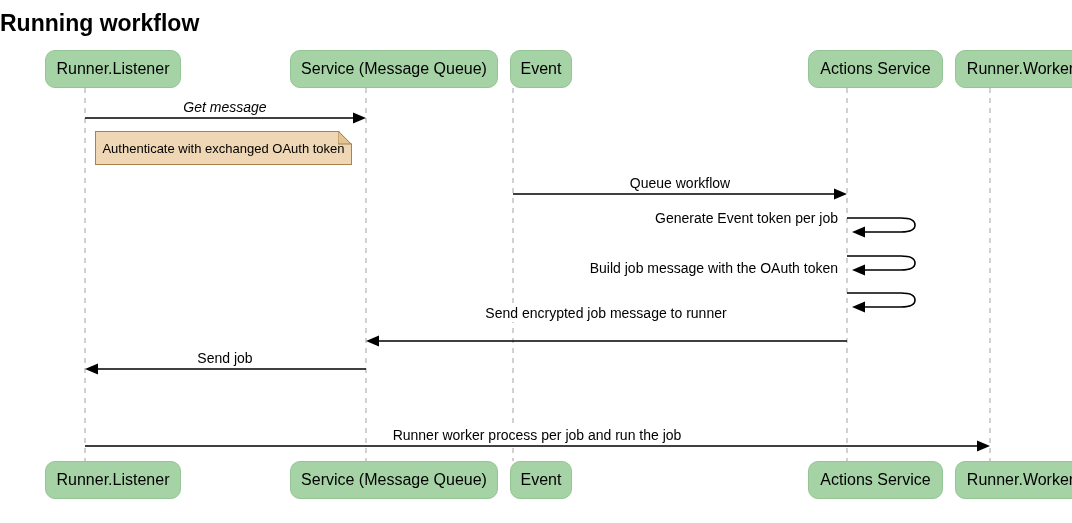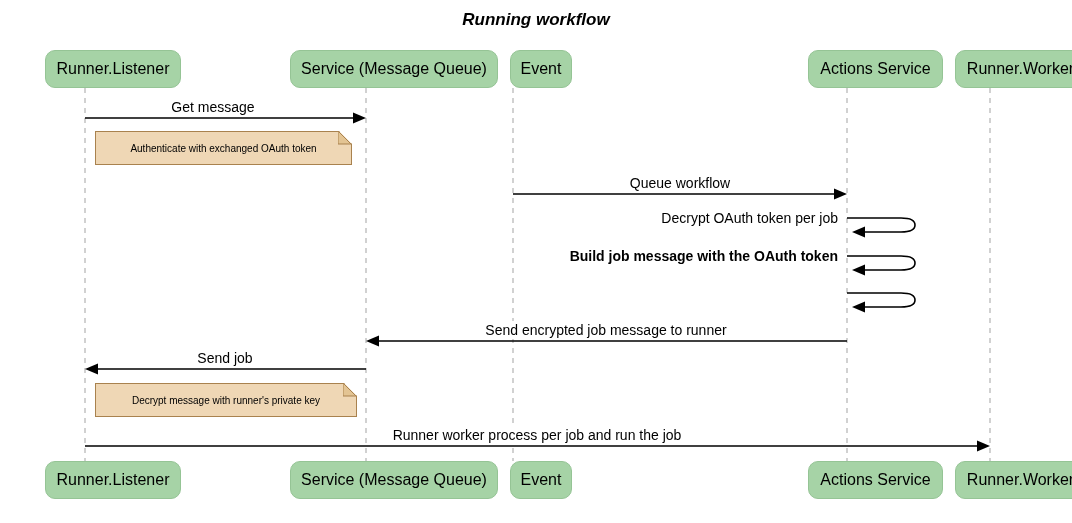--- a/index.html
+++ b/index.html
@@ -1,22 +1,22 @@
 <!DOCTYPE html>
 <html style="--participant-fill: #A6D3A6; --participant-stroke: #95C495; --note-fill: #EFD7B5; --note-stroke: #A9824E; --note-fold: #E3C493; --lifeline: #B3B3B3; --arrow: #000000;"><head>
 <meta charset="utf-8">
 <style>
   html,body { margin:0; padding:0; background:#ffffff; }
   .canvas {
     position:relative; width:1072px; height:523px; background:#ffffff;
     font-family:"Liberation Sans", sans-serif; color:#000; overflow:hidden;
   }
   .title {
-    position:absolute; top:10px; left:0; width:1072px; text-align:center;
-    font-size:17px; font-weight:bold;font-style:italic;
+    position:absolute; top:10px; left:0; width:1072px; text-align:left;
+    font-size:23px; font-weight:bold;
   }
   svg.layer { position:absolute; left:0; top:0; }
   .participant {
     position:absolute; height:38px; border-radius:10px;
     background:var(--participant-fill,#A6D3A6);
     border:1px solid var(--participant-stroke,#95C495);
     box-sizing:border-box;
     display:flex; align-items:center; justify-content:center;
     font-size:16px; white-space:nowrap;margin-left:28px;
   }
@@ -24,21 +24,21 @@
     position:absolute; height:18px; line-height:18px; font-size:14px;
     background:#ffffff; white-space:nowrap; padding:0 3px; text-align:center;
   }
   .mlabel.center { transform:translateX(-50%); }
   .mlabel.rightalign { transform:translateX(-100%); }
   .note {
     position:absolute; box-sizing:border-box;
     background:var(--note-fill,#EFD7B5);
     border:1px solid var(--note-stroke,#A9824E);
     display:flex; align-items:center; justify-content:center;
-    font-size:10px; white-space:nowrap;
+    font-size:13px; white-space:nowrap;
     clip-path:polygon(0 0, calc(100% - 13px) 0, 100% 13px, 100% 100%, 0 100%);
   }
   .fold { position:absolute; top:-1px; right:-1px; }
 </style>
 </head>
 <body>
 
 <div class="canvas">
 
   <div class="title">Running workflow</div>
@@ -101,34 +101,28 @@
   <div class="participant" style="left:482px; top:461px; width:62px;">
       <span>Event</span>
     </div>
   <div class="participant" style="left:780px; top:461px; width:135px;">
       <span>Actions Service</span>
     </div>
   <div class="participant" style="left:927px; top:461px; width:131px;">
       <span>Runner.Worker</span>
     </div>
 
-  <div class="mlabel center" style="left:213px; top:98px;">Get message</div>
+  <div class="mlabel center" style="left:225px; top:98px;font-style:italic;">Get message</div>
   <div class="mlabel center" style="left:680px; top:174px;text-align:center;">Queue workflow</div>
-  <div class="mlabel rightalign" style="left:841px; top:209px;">Decrypt OAuth token per job</div>
-  <div class="mlabel rightalign" style="left:841px; top:247px;font-weight:bold;">Build job message with the OAuth token</div>
-  <div class="mlabel center" style="left:606px; top:321px;">Send encrypted job message to runner</div>
+  <div class="mlabel rightalign" style="left:841px; top:209px;">Generate Event token per job</div>
+  <div class="mlabel rightalign" style="left:841px; top:259px;">Build job message with the OAuth token</div>
+  <div class="mlabel center" style="left:606px; top:304px;">Send encrypted job message to runner</div>
   <div class="mlabel center" style="left:225px; top:349px;">Send job</div>
   <div class="mlabel center" style="left:537px; top:426px;">Runner worker process per job and run the job</div>
 
   <div class="note" style="left:95px; top:131px; width:257px; height:34px;">
     <span>Authenticate with exchanged OAuth token</span>
     <svg class="fold" width="14" height="14">
       <path d="M0,0 L13,13 L0,13 Z" fill="#E3C493" stroke="#A9824E" stroke-width="1"></path>
     </svg>
   </div>
-  <div class="note" style="left:95px; top:383px; width:262px; height:34px;">
-    <span>Decrypt message with runner's private key</span>
-    <svg class="fold" width="14" height="14">
-      <path d="M0,0 L13,13 L0,13 Z" fill="#E3C493" stroke="#A9824E" stroke-width="1"></path>
-    </svg>
-  </div>
 
 </div>
 
 </body></html>

